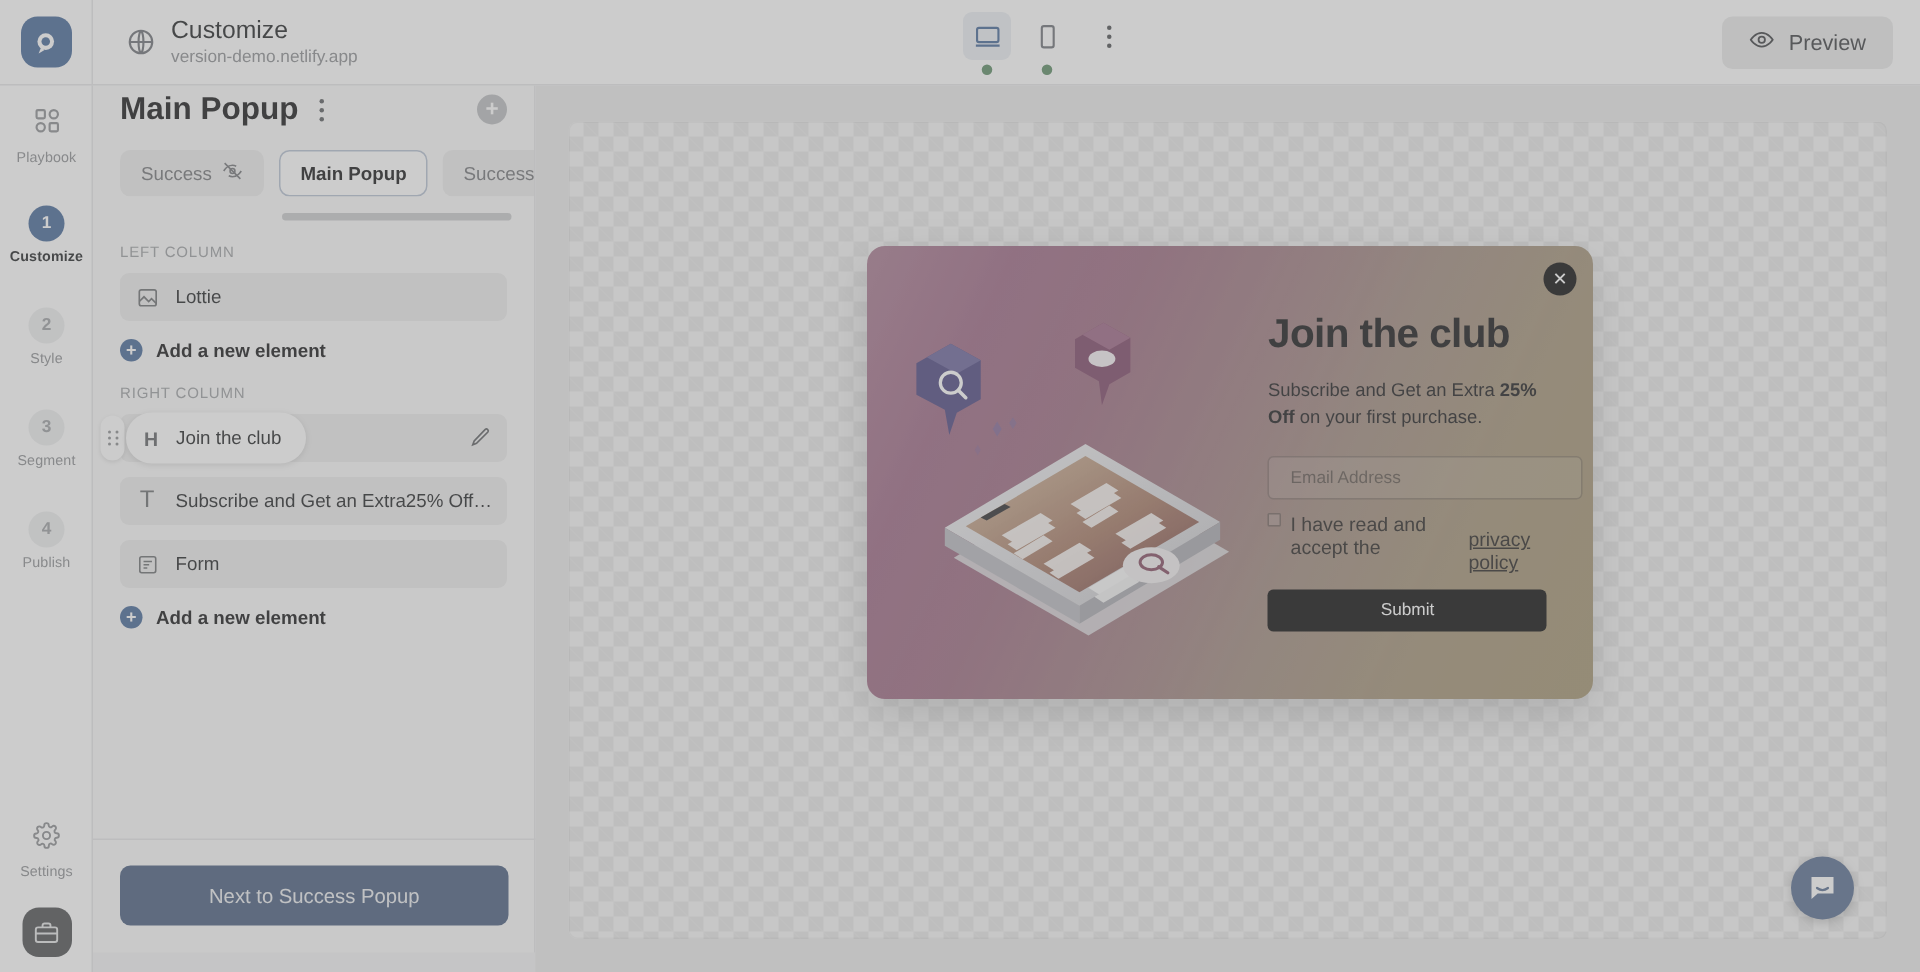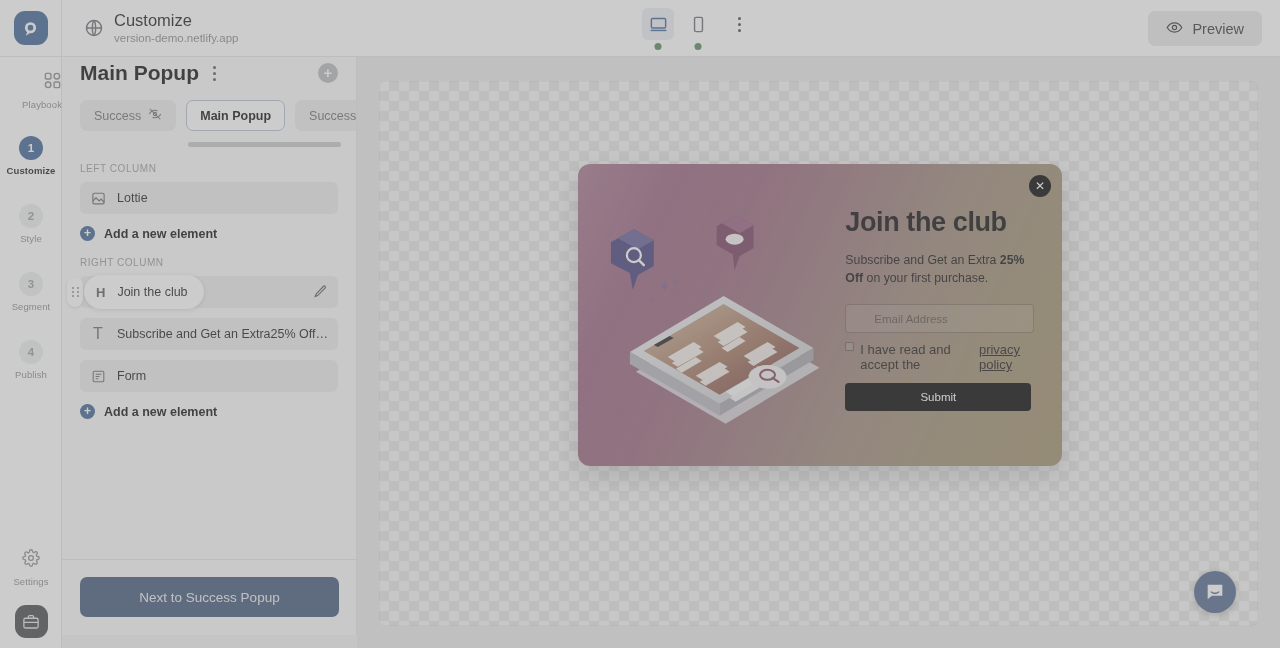--- a/index.html
+++ b/index.html
@@ -101,21 +101,21 @@
   }
   .rail-item .lbl { font-size: 9.5px; color: #8a9099; letter-spacing: .1px; }
   .rail-item.active .lbl { color: #1f2328; font-weight: bold; }
   .step-circ {
     width: 24px; height: 24px; border-radius: 50%;
     background: #eceef1; color: #9aa0a8;
     display: flex; align-items: center; justify-content: center;
     font-size: 11.5px; font-weight: bold;
   }
   .rail-item.active .step-circ { background: #1d6fe0; color: #fff; }
-  .rail-playbook { padding-top: 14px; align-items: flex-end; }
+  .rail-playbook { padding-top: 14px; }
   .rail-bottom { position: absolute; bottom: 10px; left: 0; width: 62px; }
   .avatar-sq {
     width: 33px; height: 33px; border-radius: 11px; margin: 12px auto 0;
     background: #4b5058; display: flex; align-items: center; justify-content: center;
   }
 
   
   .panel {
     position: absolute; top: 44px; left: 62px;
     width: 295px; height: 591px;
@@ -248,36 +248,36 @@
   }
   .popup-h1 {
     font-size: 27px; font-weight: bold; color: #16161a;
     letter-spacing: -.4px; line-height: 1.1;
   }
   .popup-sub {
     margin-top: 14px; font-size: 12.3px; color: #1c1c20; line-height: 1.45;
   }
   .popup-sub b { font-weight: bold; }
   .popup-input {
-    margin-top: 17px; width: 189px; height: 29px;
+    margin-top: 17px; width: 210px; height: 29px;
     border: 1px solid rgba(60,40,30,.30); border-radius: 4px;
     background: rgba(255,255,255,0.10);
-    display: flex; align-items: center; padding: 0 28px;
+    display: flex; align-items: center; padding: 0 14px;
     font-size: 11.5px; color: rgba(40,35,30,.55);
     cursor: text;
   }
   .popup-check {
     margin-top: 9px; display: flex; align-items: flex-start; gap: 6px;
     font-size: 13px; color: #2a2520;
   }
   .popup-check .cb {
     width: 9px; height: 9px; border: 1px solid rgba(60,45,35,.45);
     border-radius: 1px; background: rgba(255,255,255,.12); cursor: pointer; flex: none;
   }
-  .popup-check a { color: #2a2520; text-decoration: underline; cursor: pointer; }
+  .popup-check a { color: #2a2520; text-decoration: underline; cursor: pointer; margin-top: 10px; }
   .popup-submit {
     margin-top: 11px; width: 186px; height: 28px; border: none;
     border-radius: 4px; background: #0c0c0e; color: #fff;
     font-size: 11.5px; cursor: pointer; font-family: "Liberation Sans", sans-serif;
   }
   .popup-close {
     position: absolute; right: 11px; top: 11px;
     width: 22px; height: 22px; border-radius: 50%;
     background: #0c0c0e; color: #fff;
     display: flex; align-items: center; justify-content: center;

